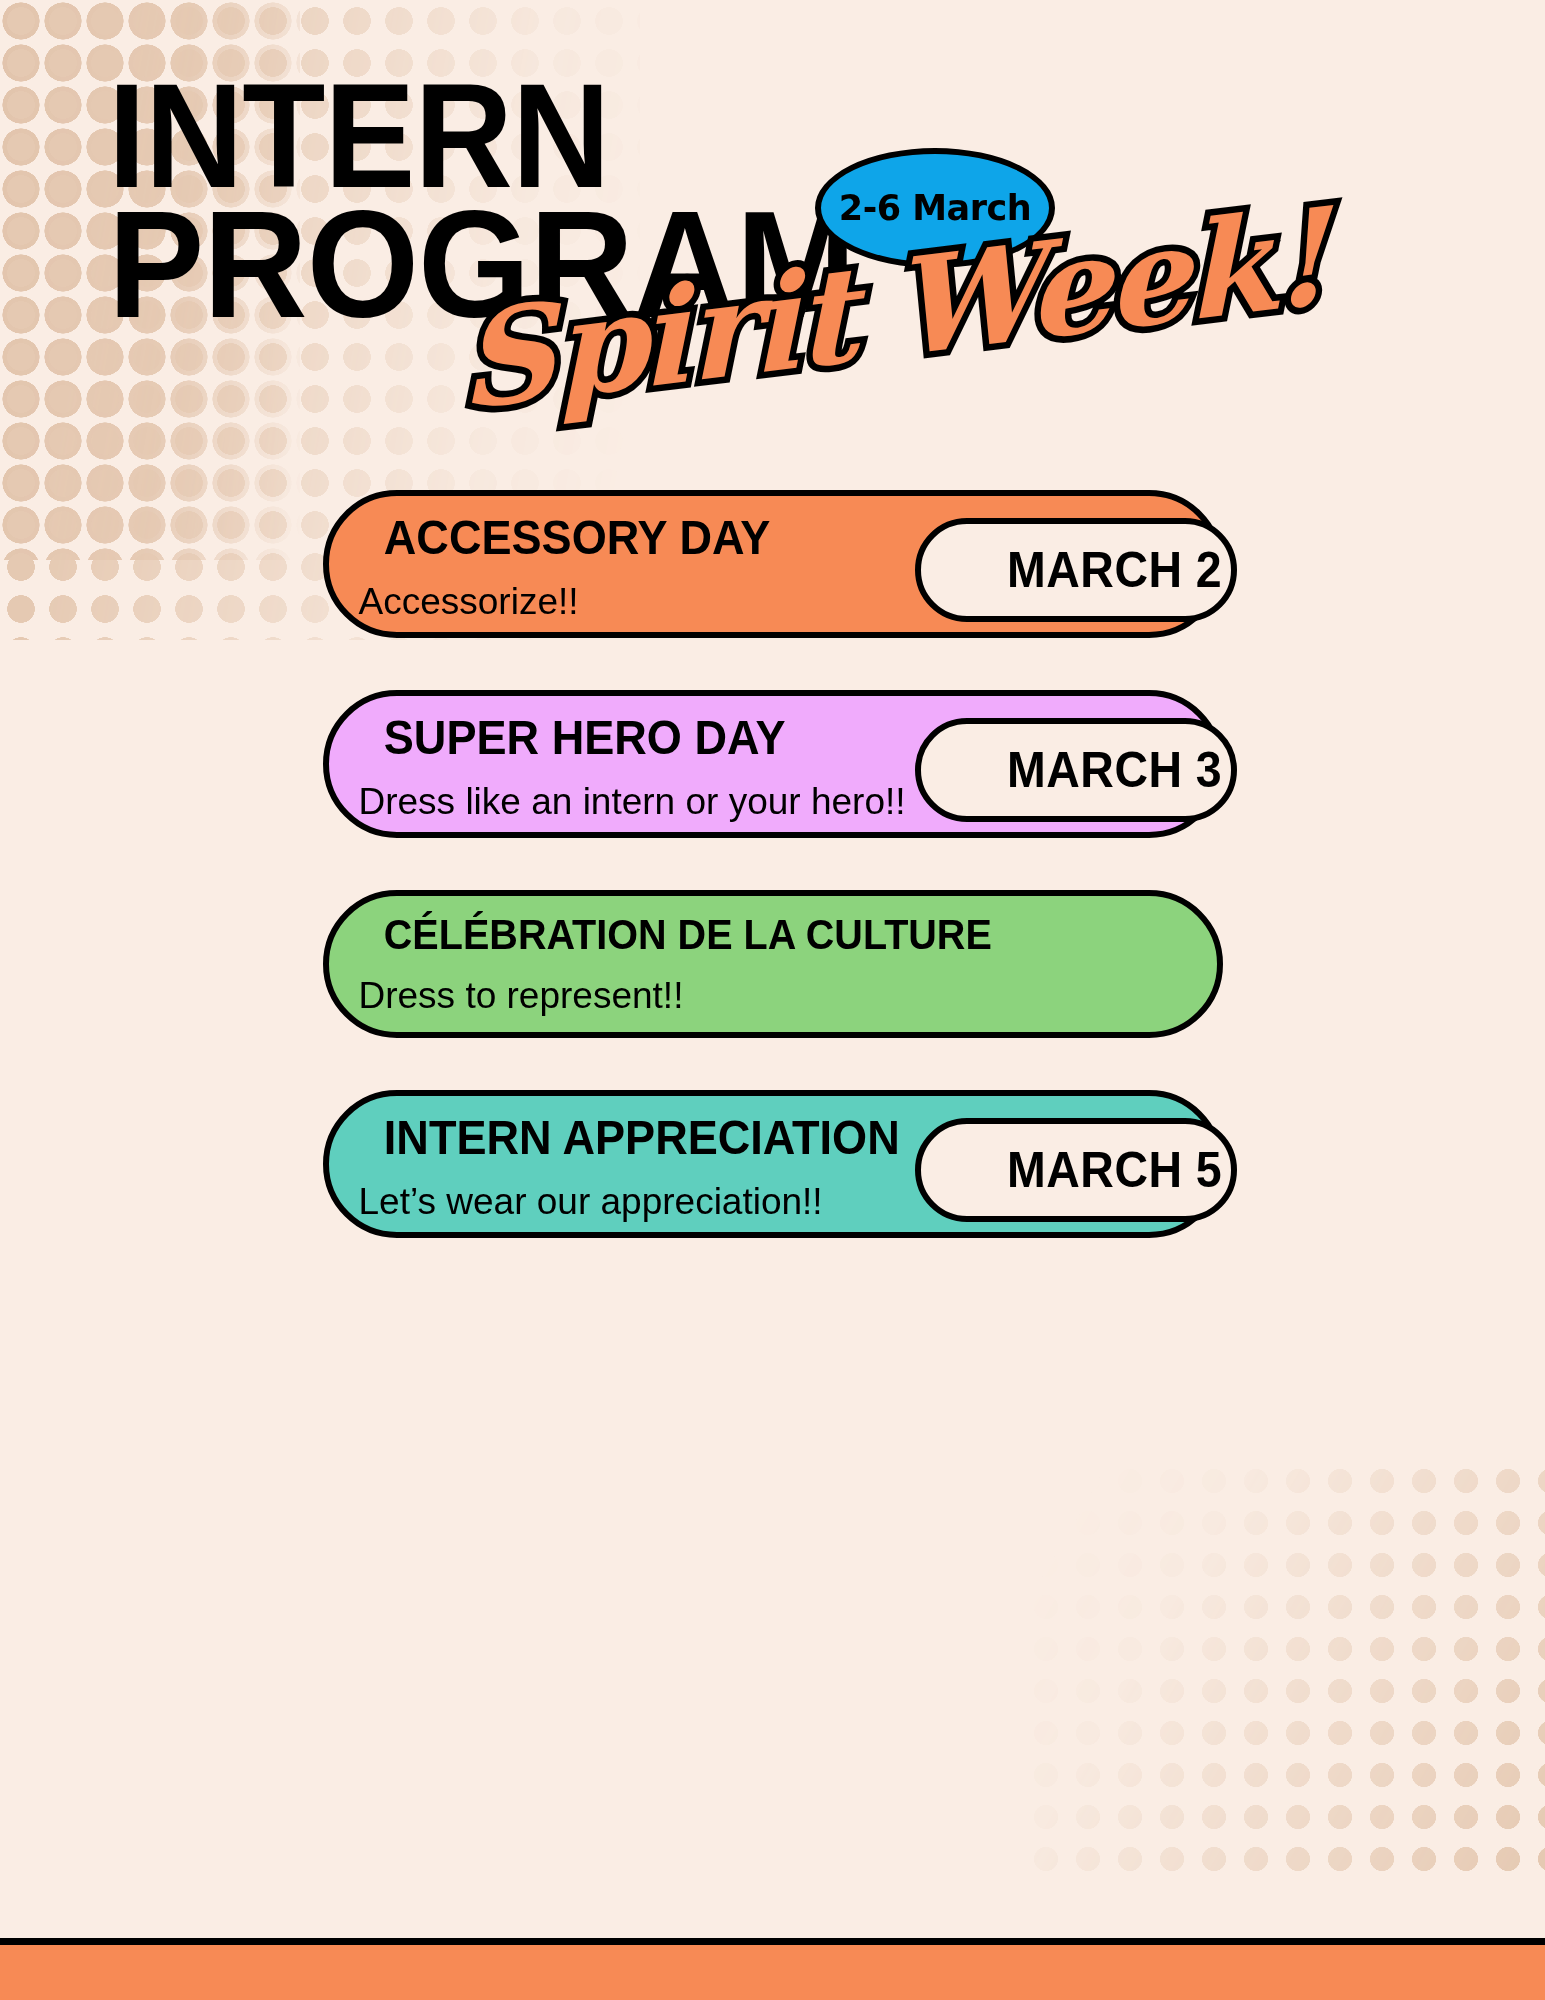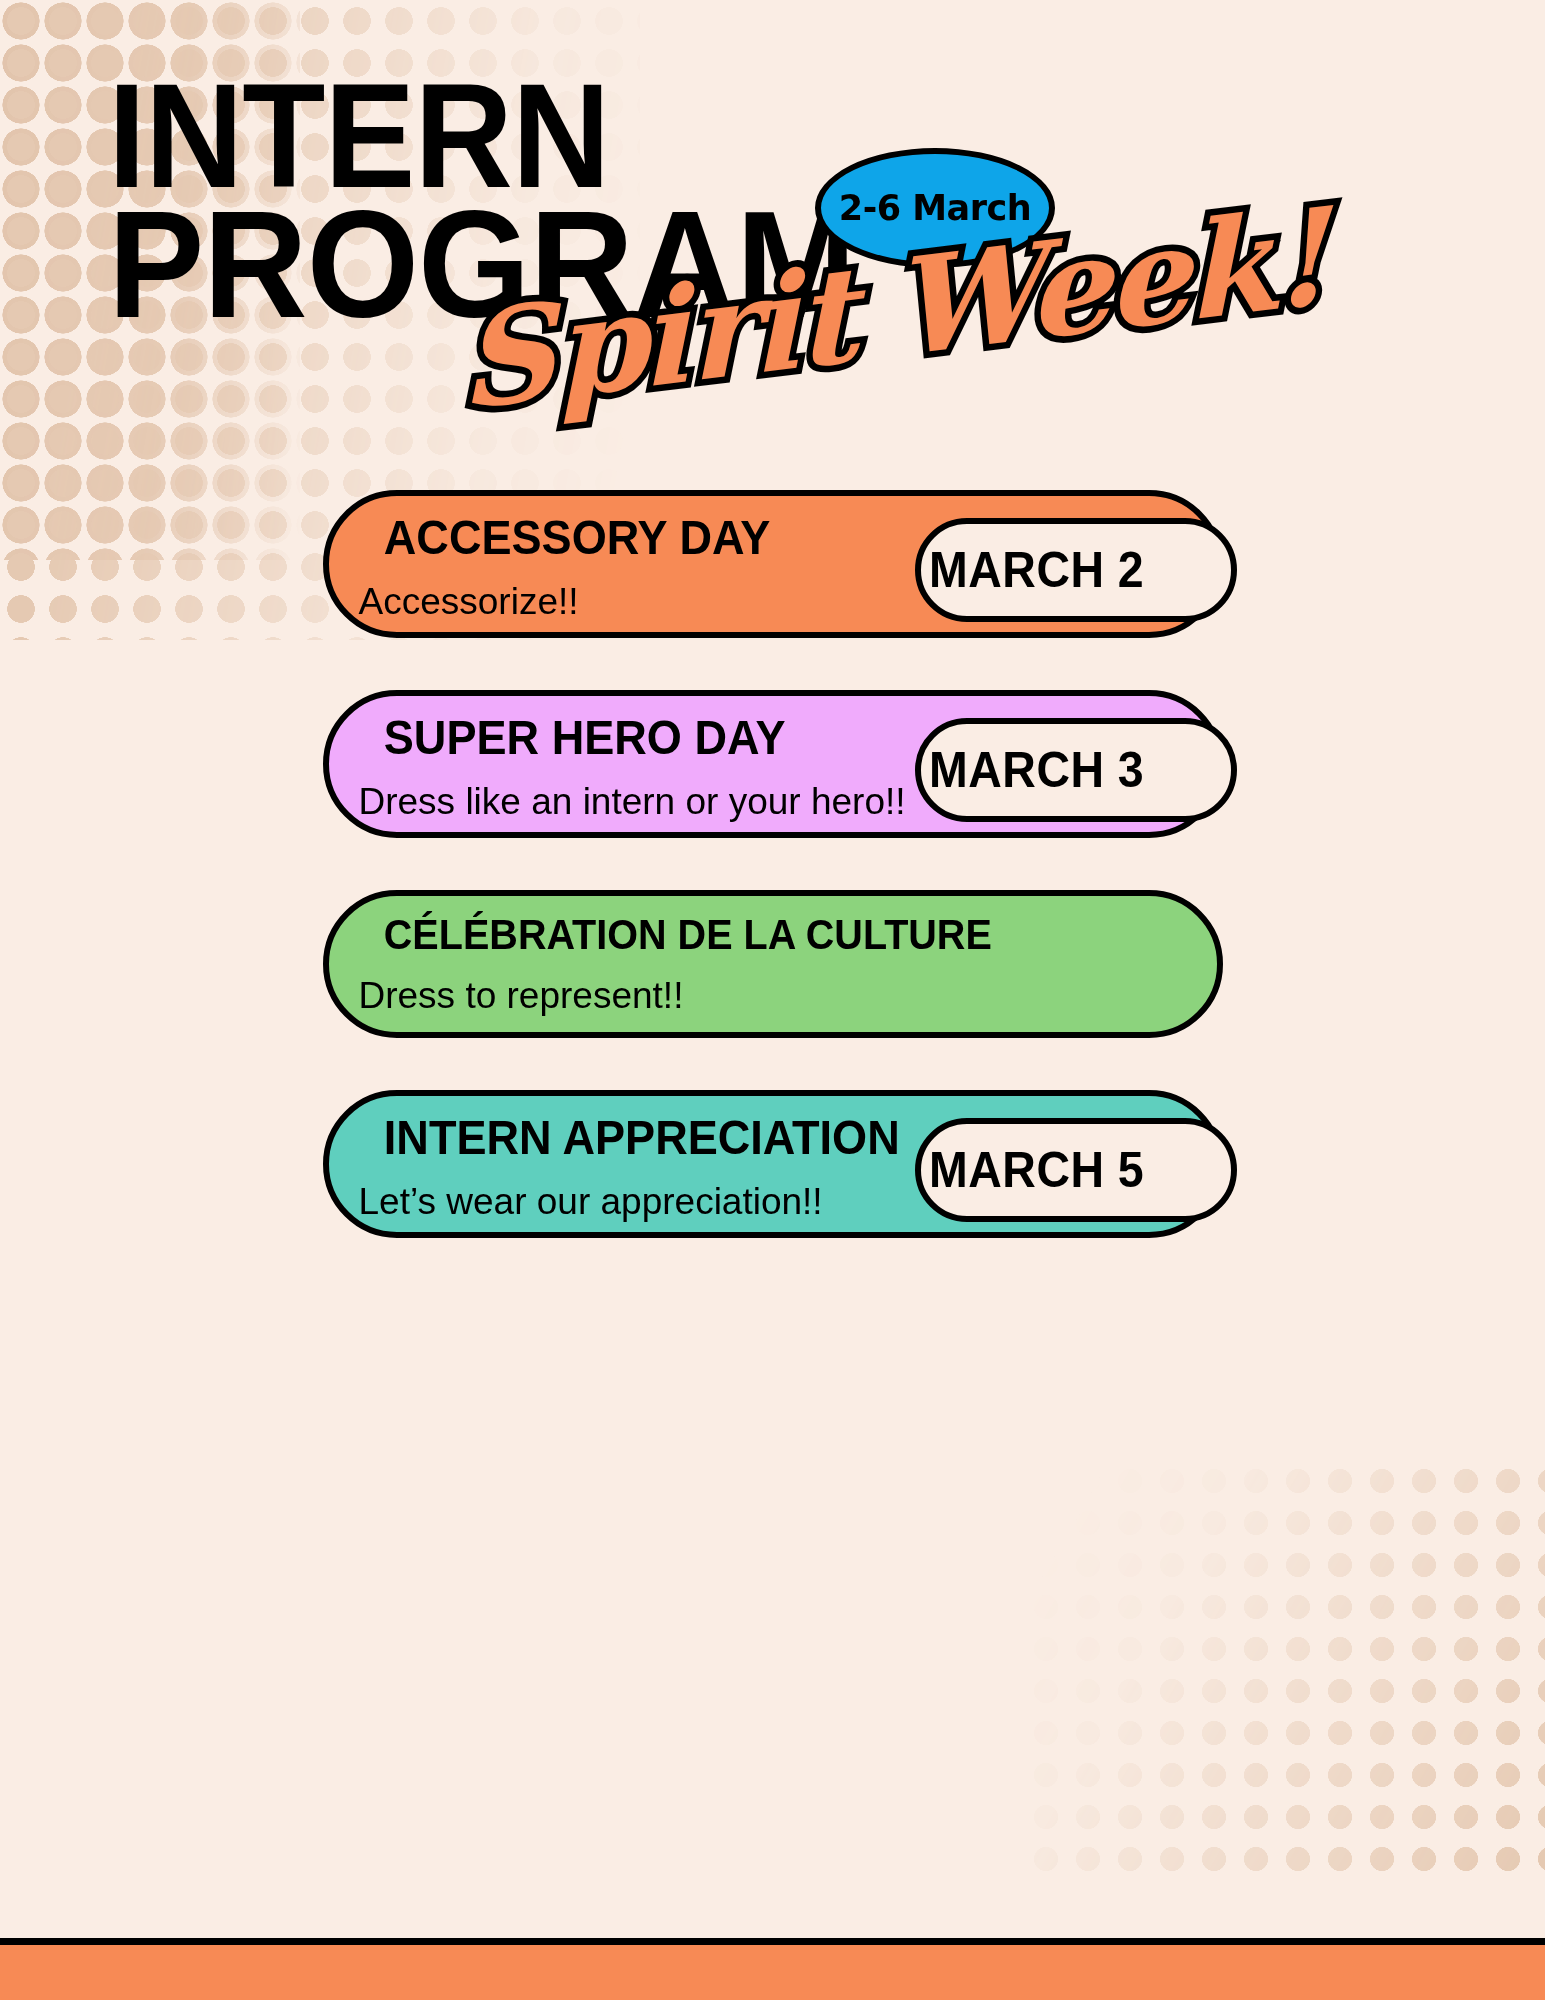--- a/index.html
+++ b/index.html
@@ -178,21 +178,21 @@
     right: -20px;
     top: 22px;
     width: 322px;
     height: 104px;
     background: #FAEDE4;
     border: 6px solid #000;
     border-radius: 58px;
     box-sizing: border-box;
     display: flex;
     align-items: center;
-    justify-content: flex-start;
+    justify-content: flex-end;
   }
   .date-pill-label {
     font-family: "Liberation Sans Narrow", "Liberation Sans", sans-serif;
     font-weight: 700;
     font-size: 50px;
     color: #000;
     transform: scaleX(0.93);
     letter-spacing: 0.5px;
     white-space: nowrap;
   }

